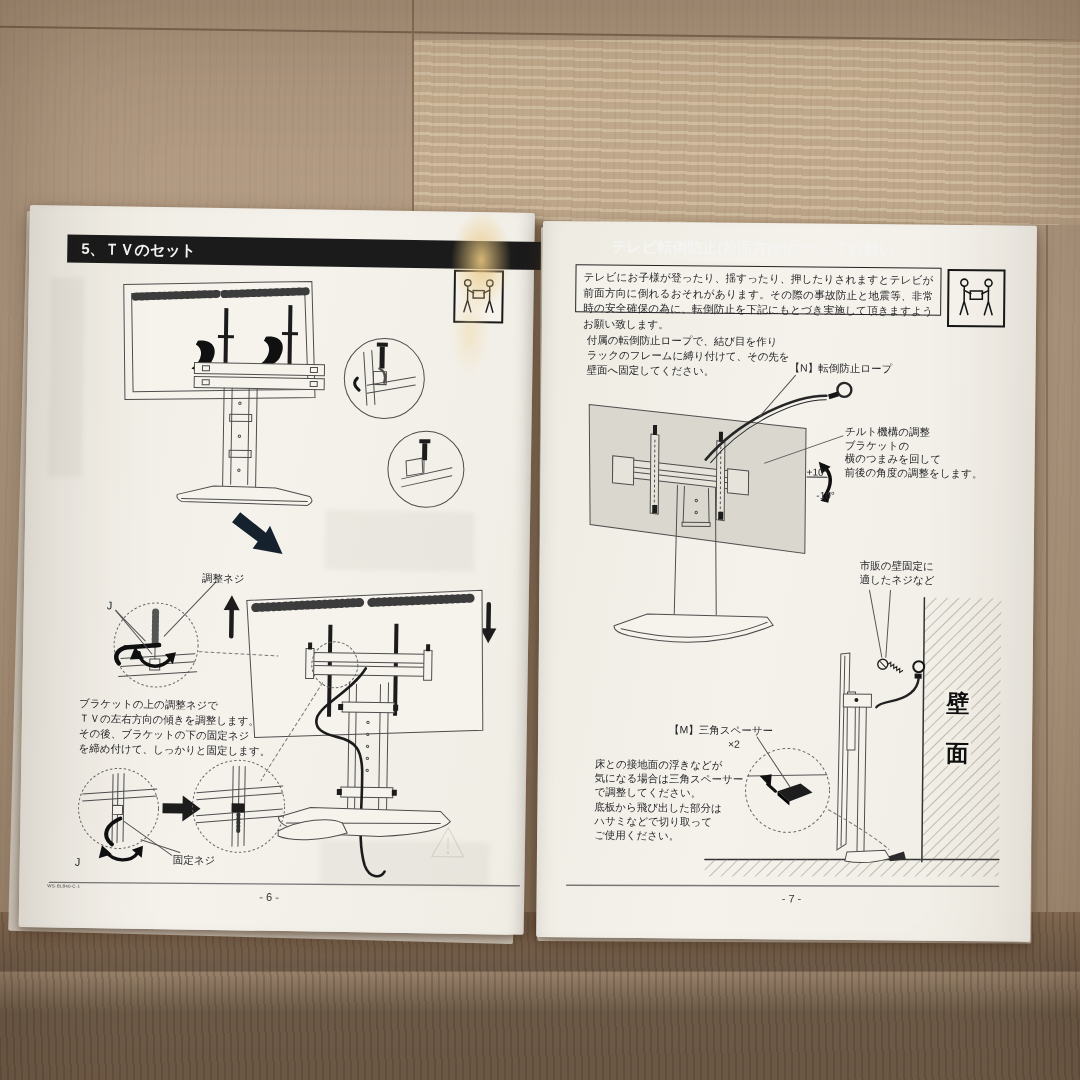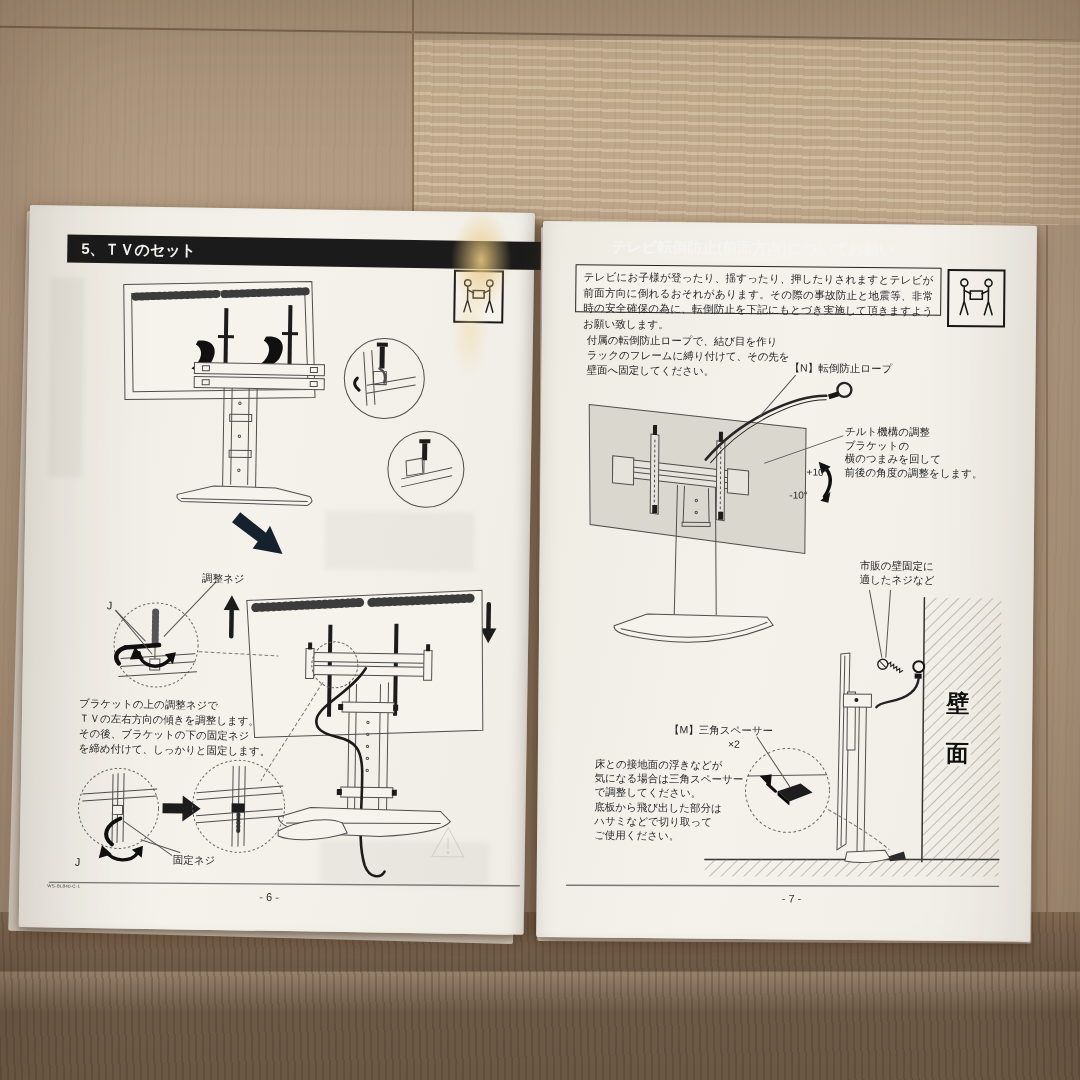--- a/index.html
+++ b/index.html
@@ -383,22 +383,22 @@
   </div>
 
   <div class="abs small jp pre" style="left:45px;top:111px;width:230px;">付属の転倒防止ロープで、結び目を作り
 ラックのフレームに縛り付けて、その先を
 壁面へ固定してください。</div>
   <div class="abs label jp" style="left:248px;top:138px;">【N】転倒防止ロープ</div>
   <div class="abs label jp pre" style="left:304px;top:201px;width:175px;line-height:13.5px;">チルト機構の調整
 ブラケットの
 横のつまみを回して
 前後の角度の調整をします。</div>
-  <div class="abs label jp" style="left:266px;top:242px;font-size:10px;">+10°</div>
-  <div class="abs label jp" style="left:249px;top:265px;font-size:10px;">-10°</div>
+  <div class="abs label jp" style="left:266px;top:242px;font-size:10px;text-decoration:underline;">+10°</div>
+  <div class="abs label jp" style="left:276px;top:265px;font-size:10px;">-10°</div>
   <div class="abs label jp pre" style="left:320px;top:334px;width:120px;line-height:14px;">市販の壁固定に
 適したネジなど</div>
   <div class="abs walltxt" style="left:406px;top:465px;">壁</div>
   <div class="abs walltxt" style="left:406px;top:515px;">面</div>
   <div class="abs label jp" style="left:131px;top:501px;">【M】三角スペーサー</div>
   <div class="abs label jp" style="left:190px;top:515px;">×2</div>
   <div class="abs small jp pre" style="left:57px;top:535px;width:160px;line-height:14.2px;">床との接地面の浮きなどが
 気になる場合は三角スペーサー
 で調整してください。
 底板から飛び出した部分は

